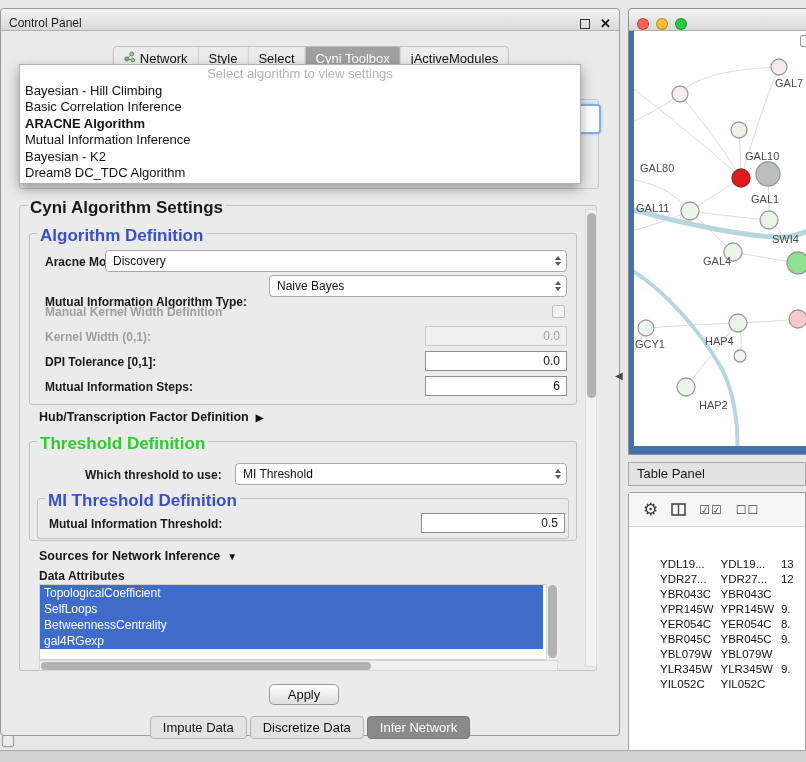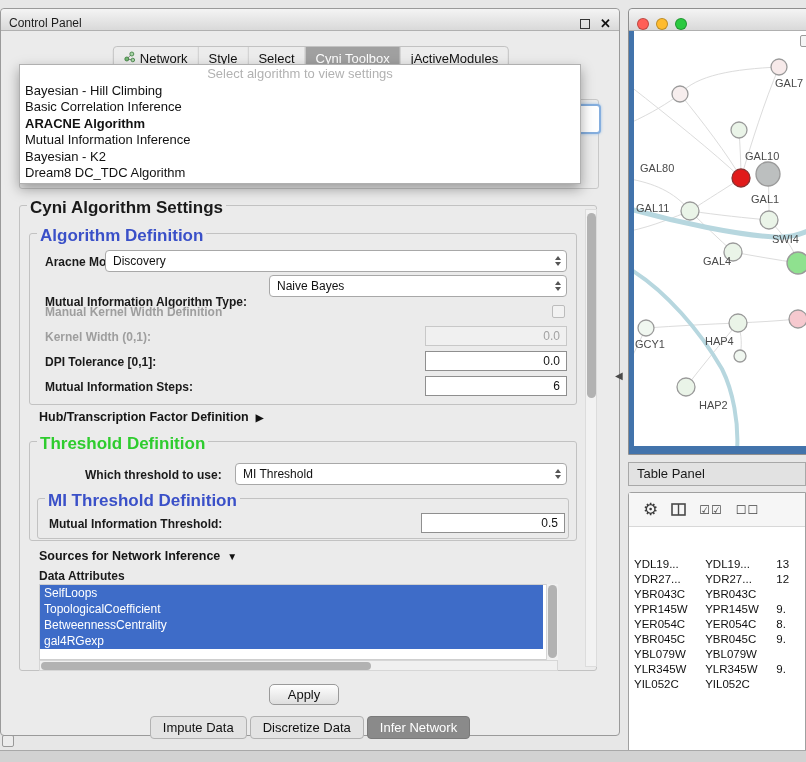--- a/index.html
+++ b/index.html
@@ -86,21 +86,21 @@
   
   #table-panel-bar{position:absolute;left:628px;top:462px;width:178px;height:24px;background:#e2e2e2;border:1px solid #a8a8a8;box-sizing:border-box;font-size:13px;color:#1a1a1a;line-height:22px;padding-left:8px;}
   #table-win{left:628px;top:492px;width:178px;height:260px;background:#fff;border:1px solid #a0a0a0;border-radius:3px 0 0 0;}
   #table-toolbar{position:absolute;left:0;top:0;right:0;height:34px;background:#f6f6f6;border-bottom:1px solid #d8d8d8;display:flex;align-items:center;gap:13px;padding-left:14px;box-sizing:border-box;}
   .gear-glyph{font-size:17px;color:#3c3c3c;line-height:1;}
   .cbx-glyph{font-size:12px;color:#444;letter-spacing:1px;}
   #tbl-header{position:absolute;left:0;top:44px;right:0;height:20px;display:flex;}
   .th{background:linear-gradient(#eaf0f5,#d5dfe8);border:1px solid #b7c1ca;border-left:none;font-size:11px;color:#222;text-align:center;line-height:18px;box-sizing:border-box;overflow:hidden;white-space:nowrap;}
   .th:first-child{border-left:1px solid #b7c1ca;}
   #tbl-rows{position:absolute;left:0;top:64px;right:0;bottom:0;overflow:hidden;background:#fff;}
-  .tr{display:flex;height:15px;line-height:15px;}
+  .tr{display:flex;height:15px;line-height:15px;padding-left:26px;}
   .td{font-size:11.5px;color:#111;box-sizing:border-box;padding-left:5px;overflow:hidden;white-space:nowrap;}
   .c0{width:72px;} .c1{width:72px;} .c2{width:34px;}
 
   
   #bottom-strip{position:absolute;left:0;top:750px;width:806px;height:12px;background:#d2d2d2;border-top:1px solid #a8a8a8;box-sizing:border-box;}
   #corner-mini-icon{position:absolute;left:2px;top:735px;width:12px;height:12px;background:#ececec;border:1px solid #999;border-radius:2px;box-sizing:border-box;}
 </style>
 </head>
 <body>
 
@@ -216,22 +216,22 @@
     <div class="lbl" style="left:48px;top:508px;">Mutual Information Threshold:</div>
     <div class="field" style="left:420px;top:504px;width:144px;">0.5</div>
 
     <div class="section-row" style="left:38px;top:540px;">
       <span>Sources for Network Inference</span>
       <span class="tri-glyph">▼</span>
     </div>
     <div class="lbl" style="left:38px;top:560px;">Data Attributes</div>
 
     <div id="attr-list">
+        <div class="attr-row" style="background: rgb(62, 108, 200);">TopologicalCoefficient</div>
         <div class="attr-row" style="background: rgb(62, 108, 200);">SelfLoops</div>
-        <div class="attr-row" style="background: rgb(62, 108, 200);">TopologicalCoefficient</div>
         <div class="attr-row" style="background: rgb(62, 108, 200);">BetweennessCentrality</div>
         <div class="attr-row" style="background: rgb(62, 108, 200);">gal4RGexp</div>
       </div>
     <div class="vscroll" style="left:545px;top:575px;width:12px;height:76px;">
         <div class="thumb" style="top:1px;height:73px;"></div>
       </div>
     <div class="hscroll" style="left:38px;top:651px;width:519px;height:11px;">
         <div class="thumb" style="left:1px;width:330px;"></div>
       </div>
 

